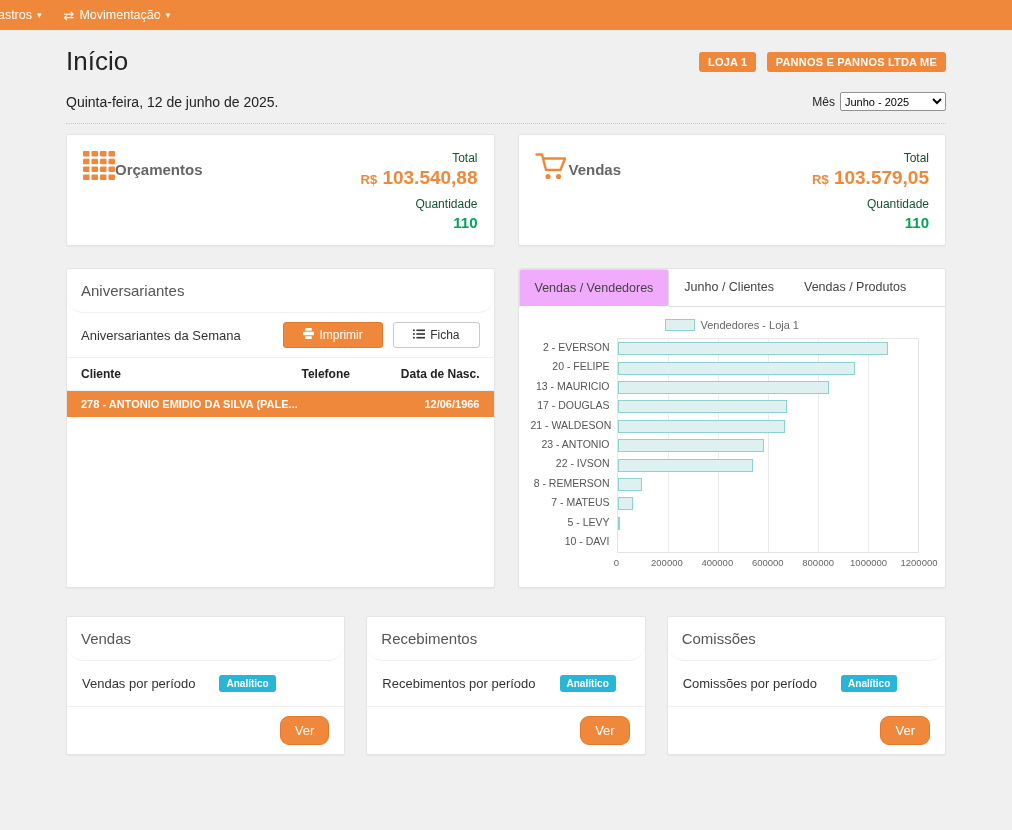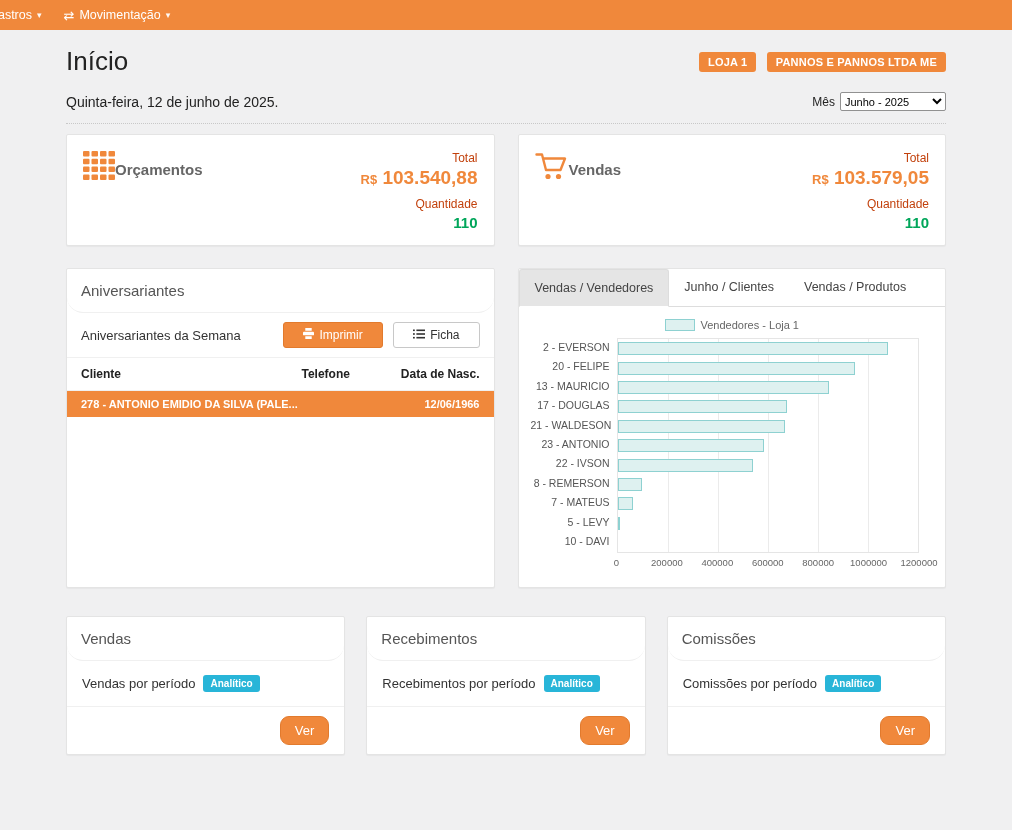--- a/index.html
+++ b/index.html
@@ -30,21 +30,21 @@
     font-family:"Liberation Sans","DejaVu Sans",sans-serif;}
   .dotted-divider{border-bottom:1px dotted #c8c8c8;margin-top:12px;}
   .card{background:#fff;border:1px solid #e4e4e4;border-radius:2px;box-shadow:0 1px 1px rgba(0,0,0,.04);}
   
   .stats-row{display:flex;gap:23px;margin-top:10px;}
   .stat-card{flex:1;height:112px;padding:16px;display:flex;justify-content:space-between;}
   .stat-left{display:flex;flex-direction:row;font-weight:bold;}
   .stat-icon{color:var(--accent);height:34px;display:flex;align-items:flex-start;}
   .stat-title{margin-top:10px;font-size:15px;color:#666;}
   .stat-right{text-align:right;}
-  .stat-small{font-size:12px;color:#c2410c;}
+  .stat-small{font-size:12px;color:#14532d;}
   .stat-amount{color:var(--accent);font-weight:bold;font-size:19px;margin:2px 0 8px;}
   .stat-amount .cur{font-size:13px;font-weight:600;}
   .stat-qty{color:var(--green);font-weight:bold;font-size:15px;margin-top:3px;}
   
   .middle-row{display:flex;gap:23px;margin-top:22px;}
   .middle-row .card{flex:1;height:320px;overflow:hidden;}
   .card-header{padding:13px 14px;font-size:15px;color:#555;border-bottom:1px solid #f0f0f0;border-radius:16px;}
   .bday-toolbar{padding:9px 14px;display:flex;justify-content:space-between;align-items:center;border-bottom:1px solid #f0f0f0;}
   .bday-subtitle{font-size:13px;color:#333;}
   .btn{display:inline-flex;align-items:center;gap:5px;font-size:12px;padding:5px 19px;border-radius:3px;cursor:pointer;border:1px solid transparent;}
@@ -52,37 +52,37 @@
   .btn-light{background:#fff;border-color:#c8c8c8;color:#333;margin-left:6px;}
   .bday-thead{display:flex;padding:9px 14px;font-weight:bold;font-size:12px;color:#222;border-bottom:1px solid #f0f0f0;}
   .col-cliente{flex:1;min-width:0;}
   .col-tel{width:86px;}
   .col-nasc{width:92px;text-align:right;}
   .bday-row{display:flex;align-items:center;background:var(--accent);color:#fff;font-weight:bold;font-size:11px;padding:7px 14px;cursor:pointer;}
   .bday-row .col-cliente{white-space:nowrap;overflow:hidden;text-overflow:ellipsis;}
   
   .tabs{display:flex;border-bottom:1px solid #ddd;}
   .tab{padding:11px 15px;font-size:12.5px;color:#444;cursor:pointer;}
-  .tab.active{border:1px solid #ddd;border-bottom:1px solid #fff;margin-bottom:-1px;border-radius:3px 3px 0 0;background:#e5e5e5;}
+  .tab.active{border:1px solid #ddd;border-bottom:1px solid #fff;margin-bottom:-1px;border-radius:3px 3px 0 0;background:#f0abfc;}
   .legend{display:flex;justify-content:center;align-items:center;gap:6px;margin:12px 0 7px;font-size:11px;color:#666;cursor:pointer;}
   .legend-swatch{width:30px;height:12px;background:var(--bar-fill);border:1px solid var(--bar-border);}
   .chart-wrap{padding:0 26px 0 12px;}
   .chart-flex{display:flex;}
   .chart-labels{width:86px;}
   .chart-label{height:19.4px;line-height:19.4px;font-size:10.5px;color:#555;text-align:right;padding-right:7px;white-space:nowrap;}
   .chart-plot{flex:1;position:relative;border:1px solid #e5e5e5;}
   .gridline{position:absolute;top:0;bottom:0;width:1px;background:#ebebeb;}
   .bar-row{height:19.4px;display:flex;align-items:center;}
   .bar{height:13px;background:var(--bar-fill);border:1px solid var(--bar-border);position:relative;z-index:1;}
   .x-axis{margin-left:86px;position:relative;height:18px;}
   .x-tick{position:absolute;top:4px;transform:translateX(-50%);font-size:9.5px;color:#666;white-space:nowrap;}
   
   .panels-row{display:flex;gap:21px;margin-top:28px;}
   .panel{flex:1;}
-  .panel-body{padding:14px 15px;font-size:13px;color:#333;display:flex;align-items:center;gap:8px;border-bottom:1px solid #f0f0f0;}
+  .panel-body{padding:14px 15px;font-size:13px;color:#333;display:flex;align-items:center;gap:24px;border-bottom:1px solid #f0f0f0;}
   .badge-info{background:var(--info);color:#fff;font-size:10px;font-weight:bold;padding:3px 7px;border-radius:3px;}
   .panel-footer{padding:9px 15px;display:flex;justify-content:flex-end;}
   .btn-ver{background:var(--accent);border:1px solid var(--accent-border);color:#fff;font-size:13px;padding:6px 14px;border-radius:9px;cursor:pointer;}
 </style>
 </head>
 <body>
 
 <div class="navbar">
   <div class="nav-item clipped">
     <span>Cadastros</span>

